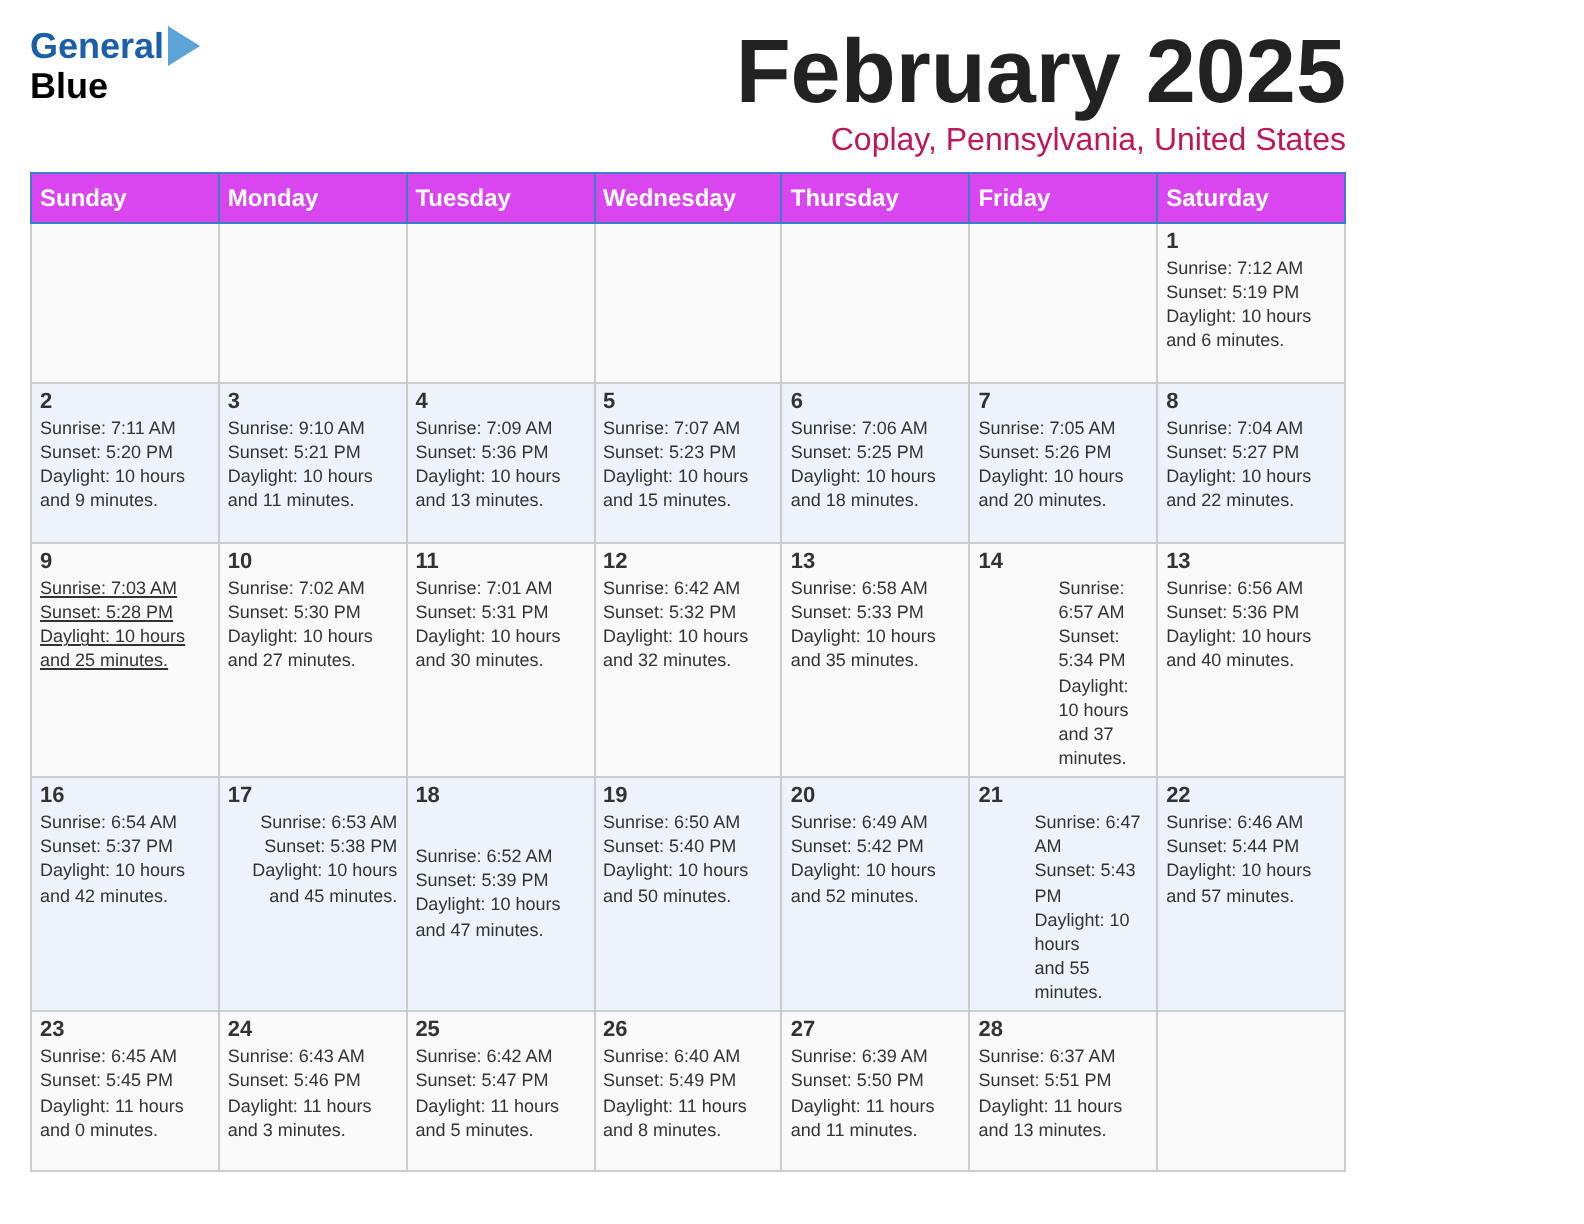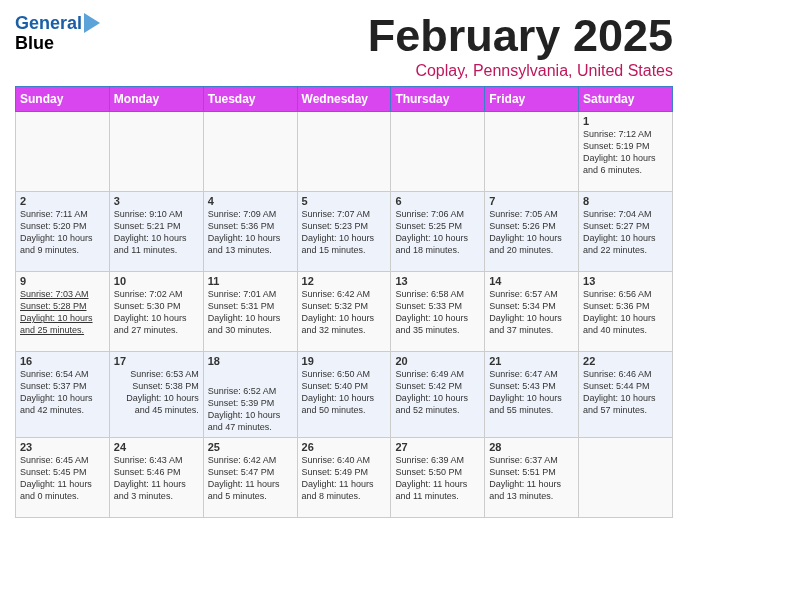--- a/index.html
+++ b/index.html
@@ -224,21 +224,21 @@
           </td>
           <td>
             <span class="day-num">13</span>
             <div class="day-info" style="white-space: pre-line;">Sunrise: 6:58 AM
 Sunset: 5:33 PM
 Daylight: 10 hours
 and 35 minutes.</div>
           </td>
           <td>
             <span class="day-num">14</span>
-            <div class="day-info" style="white-space: pre-line;">Sunrise: 6:57 AM
+            <div class="day-info" style="white-space: pre-line; margin-left: 40px;">Sunrise: 6:57 AM
 Sunset: 5:34 PM
 Daylight: 10 hours
 and 37 minutes.</div>
           </td>
           <td>
             <span class="day-num">13</span>
             <div class="day-info" style="white-space: pre-line;">Sunrise: 6:56 AM
 Sunset: 5:36 PM
 Daylight: 10 hours
 and 40 minutes.</div>
@@ -275,21 +275,21 @@
           </td>
           <td>
             <span class="day-num">20</span>
             <div class="day-info" style="white-space: pre-line;">Sunrise: 6:49 AM
 Sunset: 5:42 PM
 Daylight: 10 hours
 and 52 minutes.</div>
           </td>
           <td>
             <span class="day-num">21</span>
-            <div class="day-info" style="white-space: pre-line;">Sunrise: 6:47 AM
+            <div class="day-info" style="white-space: pre-line; margin-left: 28px;">Sunrise: 6:47 AM
 Sunset: 5:43 PM
 Daylight: 10 hours
 and 55 minutes.</div>
           </td>
           <td>
             <span class="day-num">22</span>
             <div class="day-info" style="white-space: pre-line;">Sunrise: 6:46 AM
 Sunset: 5:44 PM
 Daylight: 10 hours
 and 57 minutes.</div>

